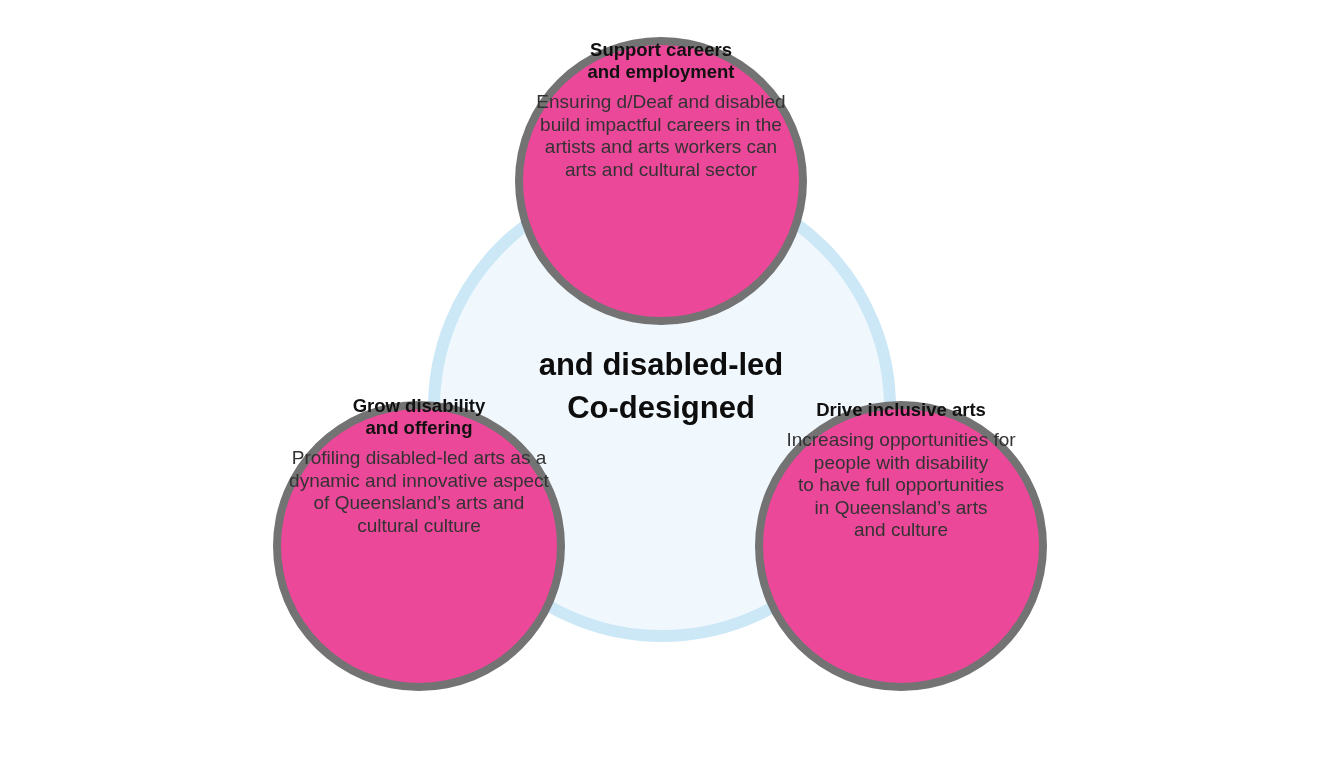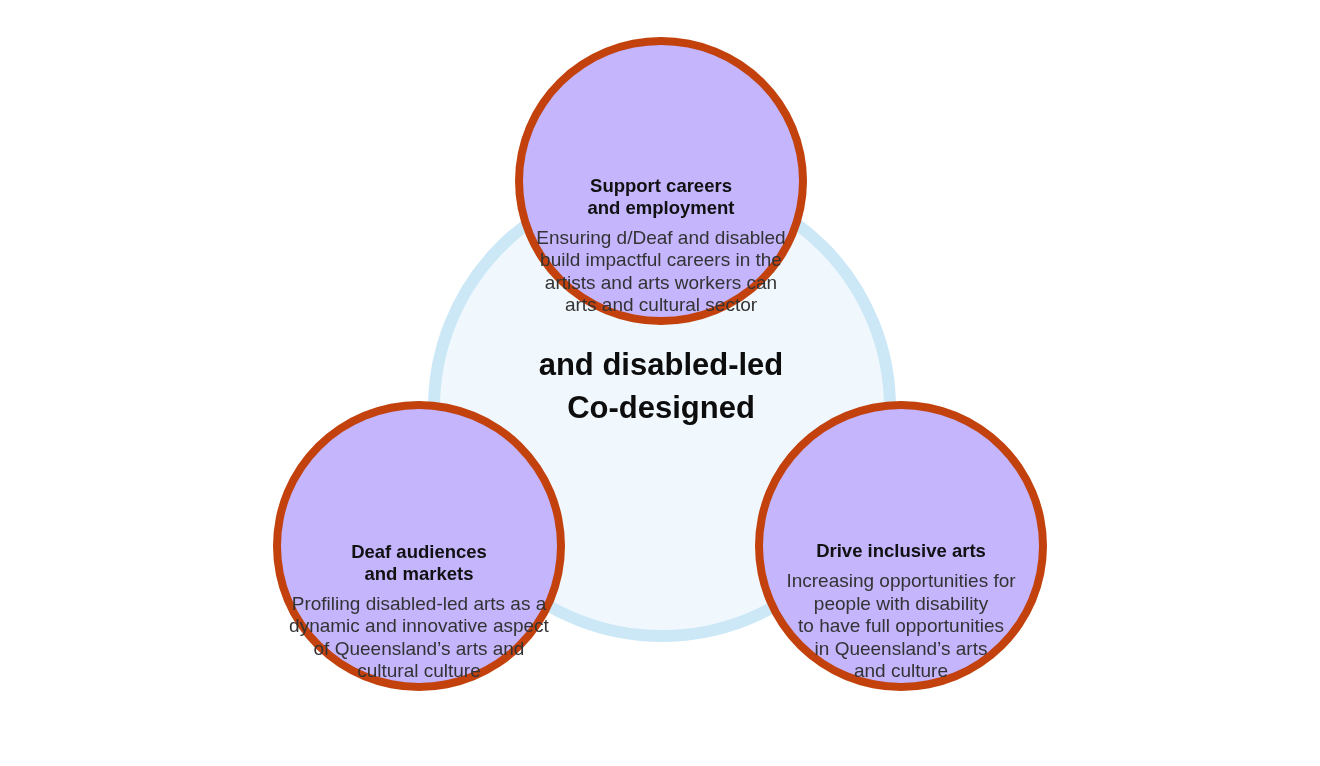--- a/index.html
+++ b/index.html
@@ -1,22 +1,22 @@
 <!DOCTYPE html>
 <html><head>
 <meta charset="utf-8">
 <style>
   html, body { margin: 0; padding: 0; background: #ffffff; }
   body { width: 1320px; height: 766px; position: relative; overflow: hidden;
          font-family: "Liberation Sans", "DejaVu Sans", sans-serif; color: #1a1a1a; }
   .circle { position: absolute; border-radius: 50%; box-sizing: border-box; }
   .big { left: 428px; top: 174px; width: 468px; height: 468px;
          background: #f1f8fd; border: 12px solid #cce8f7; }
-  .small { width: 292px; height: 290px; background: #c4b5fd; border: 8px solid #c2410c;
-           display: flex; flex-direction: column; align-items: center; justify-content: flex-end; text-align: center; }
+  .small { width: 292px; height: 290px; background: #ec4899; border: 8px solid #737373;
+           display: flex; flex-direction: column; align-items: center; justify-content: flex-start; text-align: center; }
   .top { left: 515px; top: 37px; height: 288px; }
   .left { left: 273px; top: 401px; width: 292px; }
   .right { left: 755px; top: 401px; width: 292px; }
   .center-title { position: absolute; left: 500px; top: 344px; width: 322px; text-align: center;
                   font-weight: bold; font-size: 31px; line-height: 42.5px; color: #0d0d0d; }
   .heading { font-weight: bold; font-size: 18.5px; line-height: 22px; color: #111; margin: 0; }
   .body-text { font-size: 19px; line-height: 22.6px; color: #333; margin: 8px 0 0 0; }
   .body-text span { display: block; white-space: nowrap; }
   .top .inner { margin-top: -6px; }
   .left .inner { margin-top: -14px; }
@@ -43,22 +43,22 @@
       <span>build impactful careers in the</span>
       <span>artists and arts workers can</span>
       <span>arts and cultural sector</span>
     </p>
   </div>
 </div>
 
 <div class="circle small left">
   <div class="inner">
     <p class="heading">
-      <span style="display:block">Deaf audiences</span>
-      <span style="display:block">and markets</span>
+      <span style="display:block">Grow disability</span>
+      <span style="display:block">and offering</span>
     </p>
     <p class="body-text">
       <span>Profiling disabled-led arts as a</span>
       <span>dynamic and innovative aspect</span>
       <span>of Queensland’s arts and</span>
       <span>cultural culture</span>
     </p>
   </div>
 </div>
 

